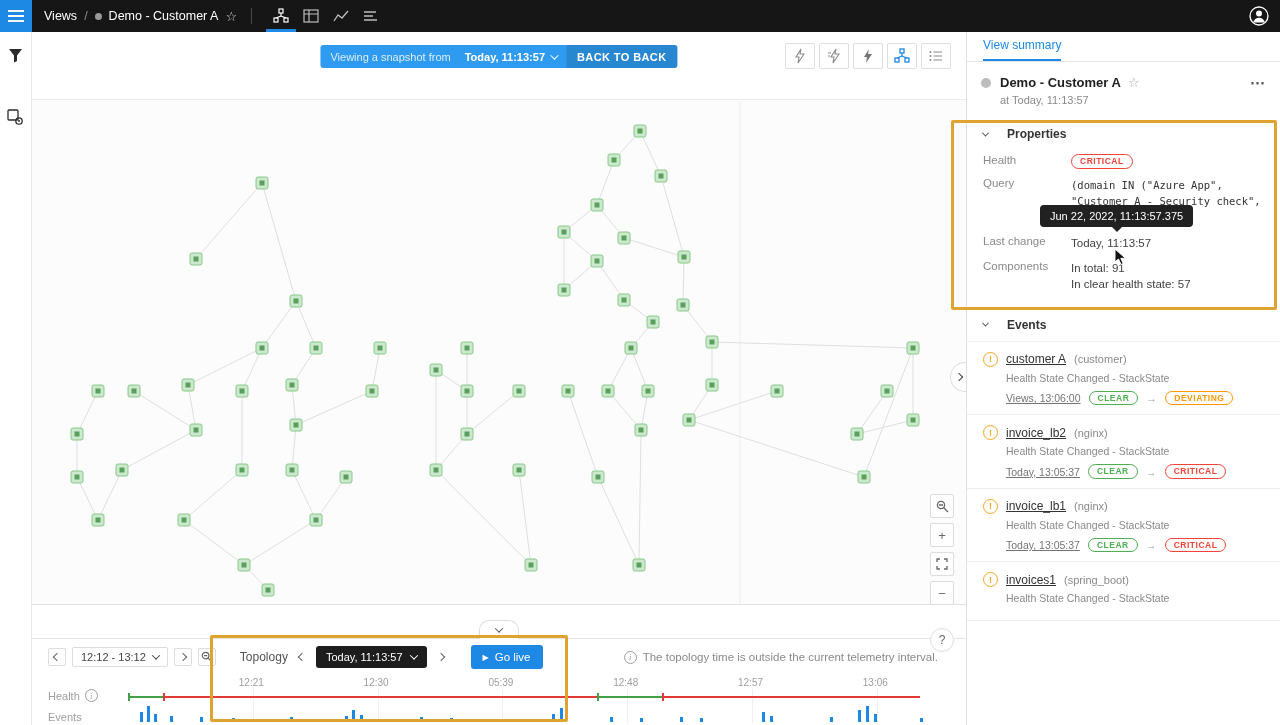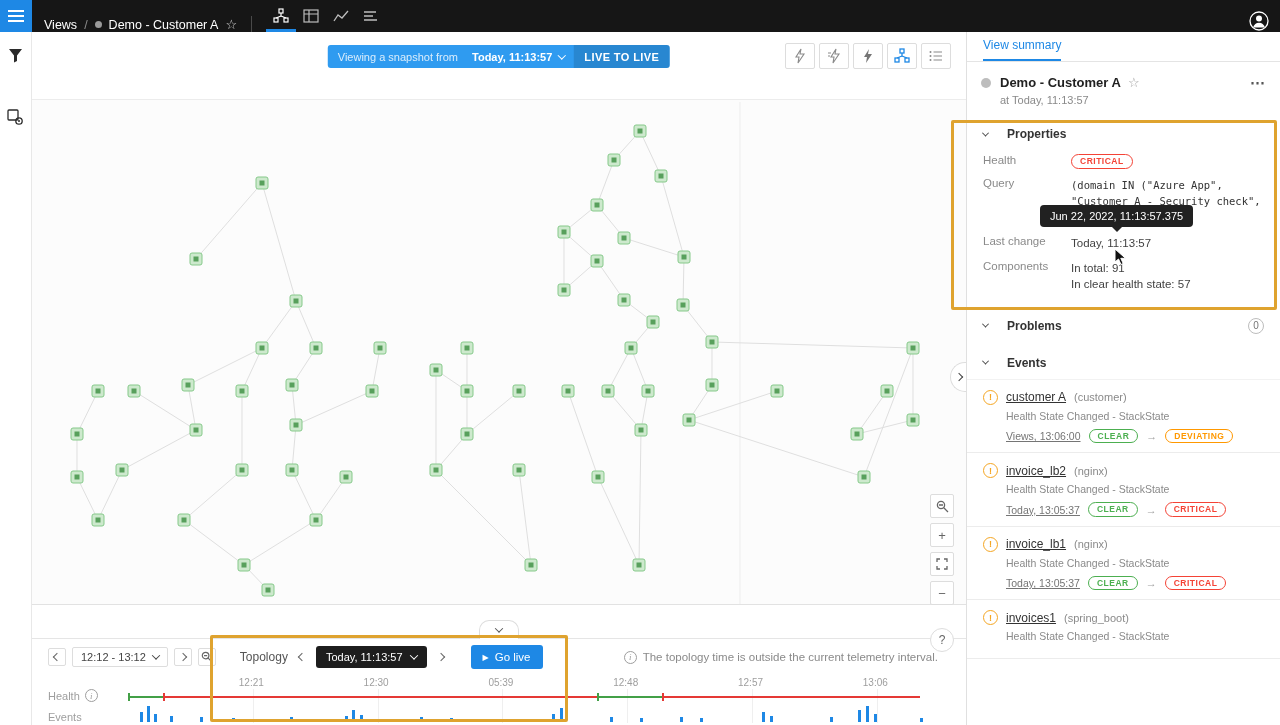--- a/index.html
+++ b/index.html
@@ -1,21 +1,21 @@
 <!DOCTYPE html>
 <html><head>
 <meta charset="utf-8">
 <style>
 *{box-sizing:border-box;margin:0;padding:0}
 html,body{width:1280px;height:725px}
 body{position:relative;overflow:hidden;font-family:"Liberation Sans",sans-serif;background:#fff;color:#333}
 button{font-family:inherit;background:none;border:none;cursor:pointer;color:inherit}
 
 
-.topbar{position:absolute;top:0;left:0;right:0;height:32px;background:#161616;display:flex;align-items:flex-end;z-index:30;color:#fff}
+.topbar{position:absolute;top:0;left:0;right:0;height:32px;background:#161616;display:flex;align-items:center;z-index:30;color:#fff}
 .hamburger{width:32px;height:32px;background:#1e88e5;display:flex;flex-direction:column;align-items:center;justify-content:center;gap:3px}
 .hamburger i{display:block;width:16px;height:2px;background:#fff}
 .crumbs{display:flex;align-items:center;gap:7px;margin-left:12px;font-size:12.5px}
 .crumb-sep{color:#8a8a8a}
 .state-dot{width:7px;height:7px;border-radius:50%;background:#9a9a9a;display:inline-block}
 .star{color:#d6d6d6;font-size:13px}
 .topbar-divider{width:1px;height:16px;background:#4a4a4a;margin:0 14px}
 .topbar-icons{display:flex;height:32px}
 .tb-icon{width:30px;height:32px;display:flex;align-items:center;justify-content:center}
 .tb-icon.active{box-shadow:inset 0 -3px 0 #1e88e5}
@@ -376,21 +376,21 @@
       <rect x="233.5" y="555.5" width="5" height="5" fill="#58a05c"></rect>
     </svg>
 
   <div class="topstrip">
     <div class="banner">
       <span class="banner-prefix">Viewing a snapshot from</span>
       <span class="banner-time">
           <span>Today, 11:13:57</span>
           <span class="chev down"></span>
         </span>
-      <button class="banner-back">LIVE TO LIVE</button>
+      <button class="banner-back">BACK TO BACK</button>
     </div>
     <div class="viz-toolbar">
       <button class="viz-btn">
         <svg width="14" height="16" viewBox="0 0 14 16" fill="none" stroke="#8a8a8a" stroke-width="1.1">
             <path d="M8 1 L3 9 h3 L5 15 L11 6 H7 Z"></path>
           </svg>
       </button>
       <button class="viz-btn">
         <svg width="14" height="16" viewBox="0 0 14 16" fill="none" stroke="#8a8a8a" stroke-width="1.1">
             <path d="M9 1 L4 9 h3 L6 15 L12 6 H8 Z"></path>
@@ -591,25 +591,20 @@
     <div class="prow">
       <span class="plabel">Components</span>
       <div class="pvalue">
         <div>In total: 91</div>
         <div>In clear health state: 57</div>
       </div>
     </div>
   </section>
 
   <section>
-    <div class="psec-head">
-      <span class="chev down"></span>
-      <span>Problems</span>
-      <span class="pcount">0</span>
-    </div>
   </section>
 
   <section>
     <div class="psec-head">
       <span class="chev down"></span>
       <span>Events</span>
     </div>
     <div class="event-list">
         <div class="event-item">
           <div class="ev-r1">

